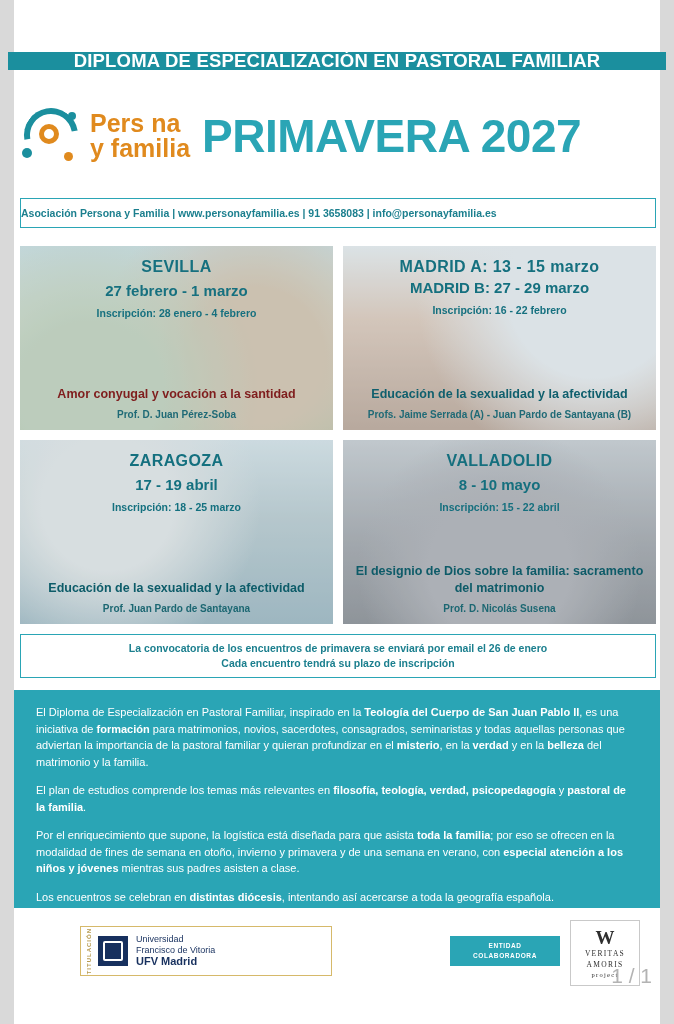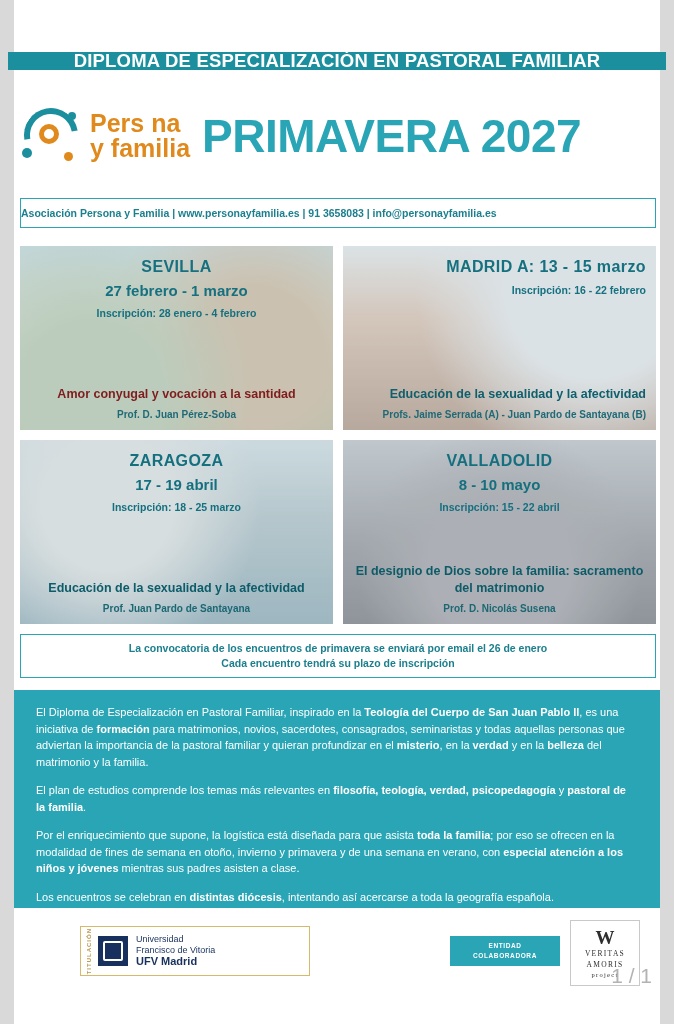--- a/index.html
+++ b/index.html
@@ -212,21 +212,21 @@
   .card-sevilla .subject { color: #7f1d1d; }
   .card-sevilla .prof { color: #1f6a76; }
 
   
   .card-madrid .bg {
     background:
       radial-gradient(circle at 80% 25%, #cfd8dd 0 30%, transparent 62%),
       linear-gradient(to bottom, #cfd9dd 0%, #c4b2a3 40%, #9f8b7c 100%);
   }
   .card-madrid .veil { background: rgba(255,255,255,0.26); }
-  .card-madrid .content { color: #15707f; align-items: flex-end; }
+  .card-madrid .content { color: #15707f; }
   .card-madrid .subject { color: #0f5f6d; }
   .card-madrid .prof { color: #1f6a76; }
 
   
   .card-zaragoza .bg {
     background:
       radial-gradient(circle at 28% 35%, #cbd4d6 0 26%, transparent 60%),
       linear-gradient(to bottom, #bccfd6 0%, #9fb6bd 42%, #7fa0ad 100%);
   }
   .card-zaragoza .veil { background: rgba(255,255,255,0.24); }
@@ -283,21 +283,21 @@
   
   .footer {
     position: absolute;
     left: 14px; right: 14px; top: 908px;
     bottom: 0;
     background: #ffffff;
   }
   .titulacion {
     position: absolute;
     left: 66px; top: 18px;
-    width: 230px; height: 50px;
+    width: 252px; height: 50px;
     border: 1.5px solid #d6b96a;
     display: flex;
     align-items: center;
   }
   .titulacion .vlabel {
     writing-mode: vertical-rl;
     transform: rotate(180deg);
     font-size: 6px;
     font-weight: bold;
     letter-spacing: 1px;
@@ -426,20 +426,21 @@
         <div class="subject">Amor conyugal y vocación a  la santidad</div>
         <div class="prof">Prof. D. Juan Pérez-Soba</div>
       </div>
     </div>
 
     <div class="card card-madrid">
       <div class="bg"></div>
       <div class="veil"></div>
       <div class="content">
         <div class="city">MADRID A: 13 - 15 marzo</div>
+        <div class="city2">MADRID B:  27 - 29 marzo</div>
         <div class="insc">Inscripción: 16 - 22  febrero</div>
         <div class="spacer"></div>
         <div class="subject">Educación de la sexualidad y la afectividad</div>
         <div class="prof">Profs. Jaime Serrada (A) - Juan Pardo de Santayana (B)</div>
       </div>
     </div>
 
     <div class="card card-zaragoza">
       <div class="bg"></div>
       <div class="veil"></div>

